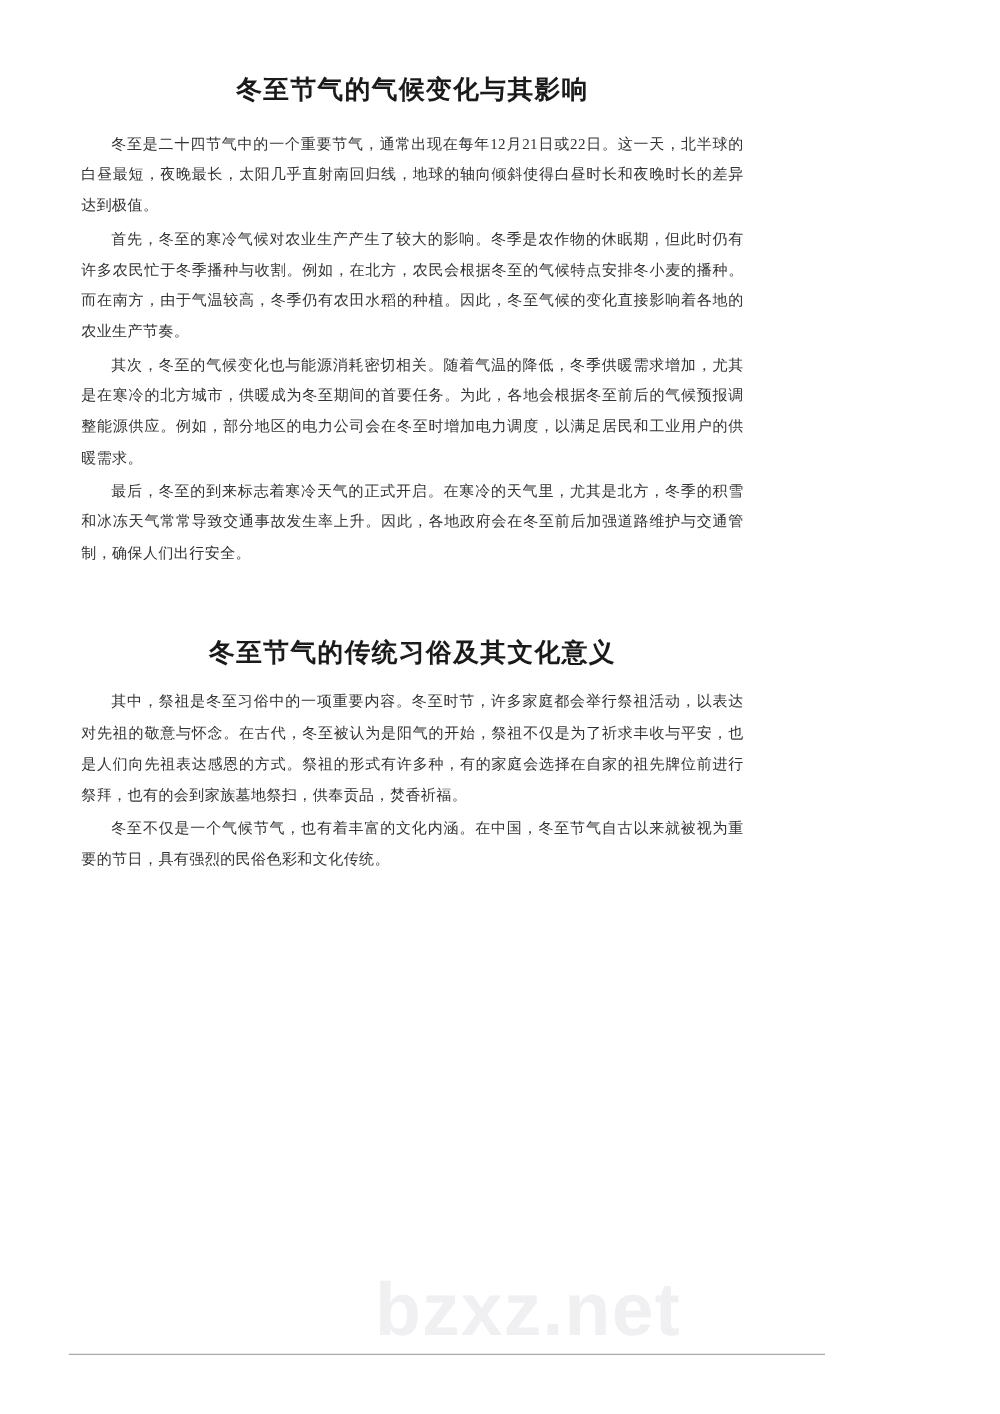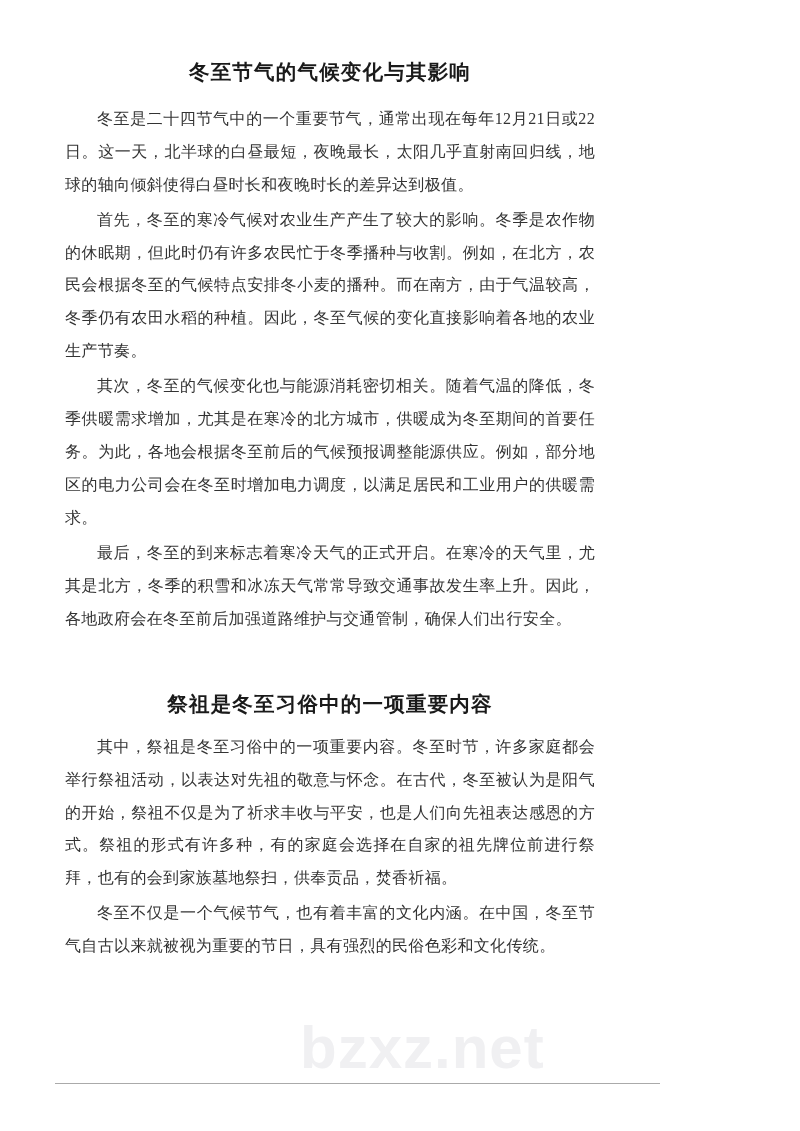--- a/index.html
+++ b/index.html
@@ -46,21 +46,21 @@
     font-size: 20.5px;
     color: #1a1a1a;
     letter-spacing: 1.2px;
     margin: 0;
     line-height: 1.4;
   }
   .title-1-wrap { padding-top: 58px; }
   .title-2-wrap { padding-top: 54px; }
   .para {
     font-family: "Liberation Serif", "DejaVu Serif", serif;
-    font-size: 16px;
+    font-size: 12px;
     color: #333333;
     line-height: 2.06;
     text-align: justify;
     text-justify: inter-character;
     text-indent: 2em;
     margin: 0;
     letter-spacing: 0.35px;
   }
   .para + .para { margin-top: 2px; }
   .sec1-body { padding-top: 16px; }
@@ -101,21 +101,21 @@
       <h1 class="doc-title">冬至节气的气候变化与其影响</h1>
       <div class="sec1-body">
         <p class="para">冬至是二十四节气中的一个重要节气，通常出现在每年12月21日或22日。这一天，北半球的白昼最短，夜晚最长，太阳几乎直射南回归线，地球的轴向倾斜使得白昼时长和夜晚时长的差异达到极值。</p>
         <p class="para">首先，冬至的寒冷气候对农业生产产生了较大的影响。冬季是农作物的休眠期，但此时仍有许多农民忙于冬季播种与收割。例如，在北方，农民会根据冬至的气候特点安排冬小麦的播种。而在南方，由于气温较高，冬季仍有农田水稻的种植。因此，冬至气候的变化直接影响着各地的农业生产节奏。</p>
         <p class="para">其次，冬至的气候变化也与能源消耗密切相关。随着气温的降低，冬季供暖需求增加，尤其是在寒冷的北方城市，供暖成为冬至期间的首要任务。为此，各地会根据冬至前后的气候预报调整能源供应。例如，部分地区的电力公司会在冬至时增加电力调度，以满足居民和工业用户的供暖需求。</p>
         <p class="para">最后，冬至的到来标志着寒冷天气的正式开启。在寒冷的天气里，尤其是北方，冬季的积雪和冰冻天气常常导致交通事故发生率上升。因此，各地政府会在冬至前后加强道路维护与交通管制，确保人们出行安全。</p>
       </div>
     </div>
 
     <div class="title-2-wrap">
-      <h1 class="doc-title">祭祖是冬至习俗中的一项重要内容</h1>
+      <h1 class="doc-title">冬至节气的传统习俗及其文化意义</h1>
       <div class="sec2-body">
         <p class="para">其中，祭祖是冬至习俗中的一项重要内容。冬至时节，许多家庭都会举行祭祖活动，以表达对先祖的敬意与怀念。在古代，冬至被认为是阳气的开始，祭祖不仅是为了祈求丰收与平安，也是人们向先祖表达感恩的方式。祭祖的形式有许多种，有的家庭会选择在自家的祖先牌位前进行祭拜，也有的会到家族墓地祭扫，供奉贡品，焚香祈福。</p>
         <p class="para">冬至不仅是一个气候节气，也有着丰富的文化内涵。在中国，冬至节气自古以来就被视为重要的节日，具有强烈的民俗色彩和文化传统。</p>
       </div>
     </div>
 
     <div class="footer-spacer"></div>
   </div>
 
   <div class="footer">

